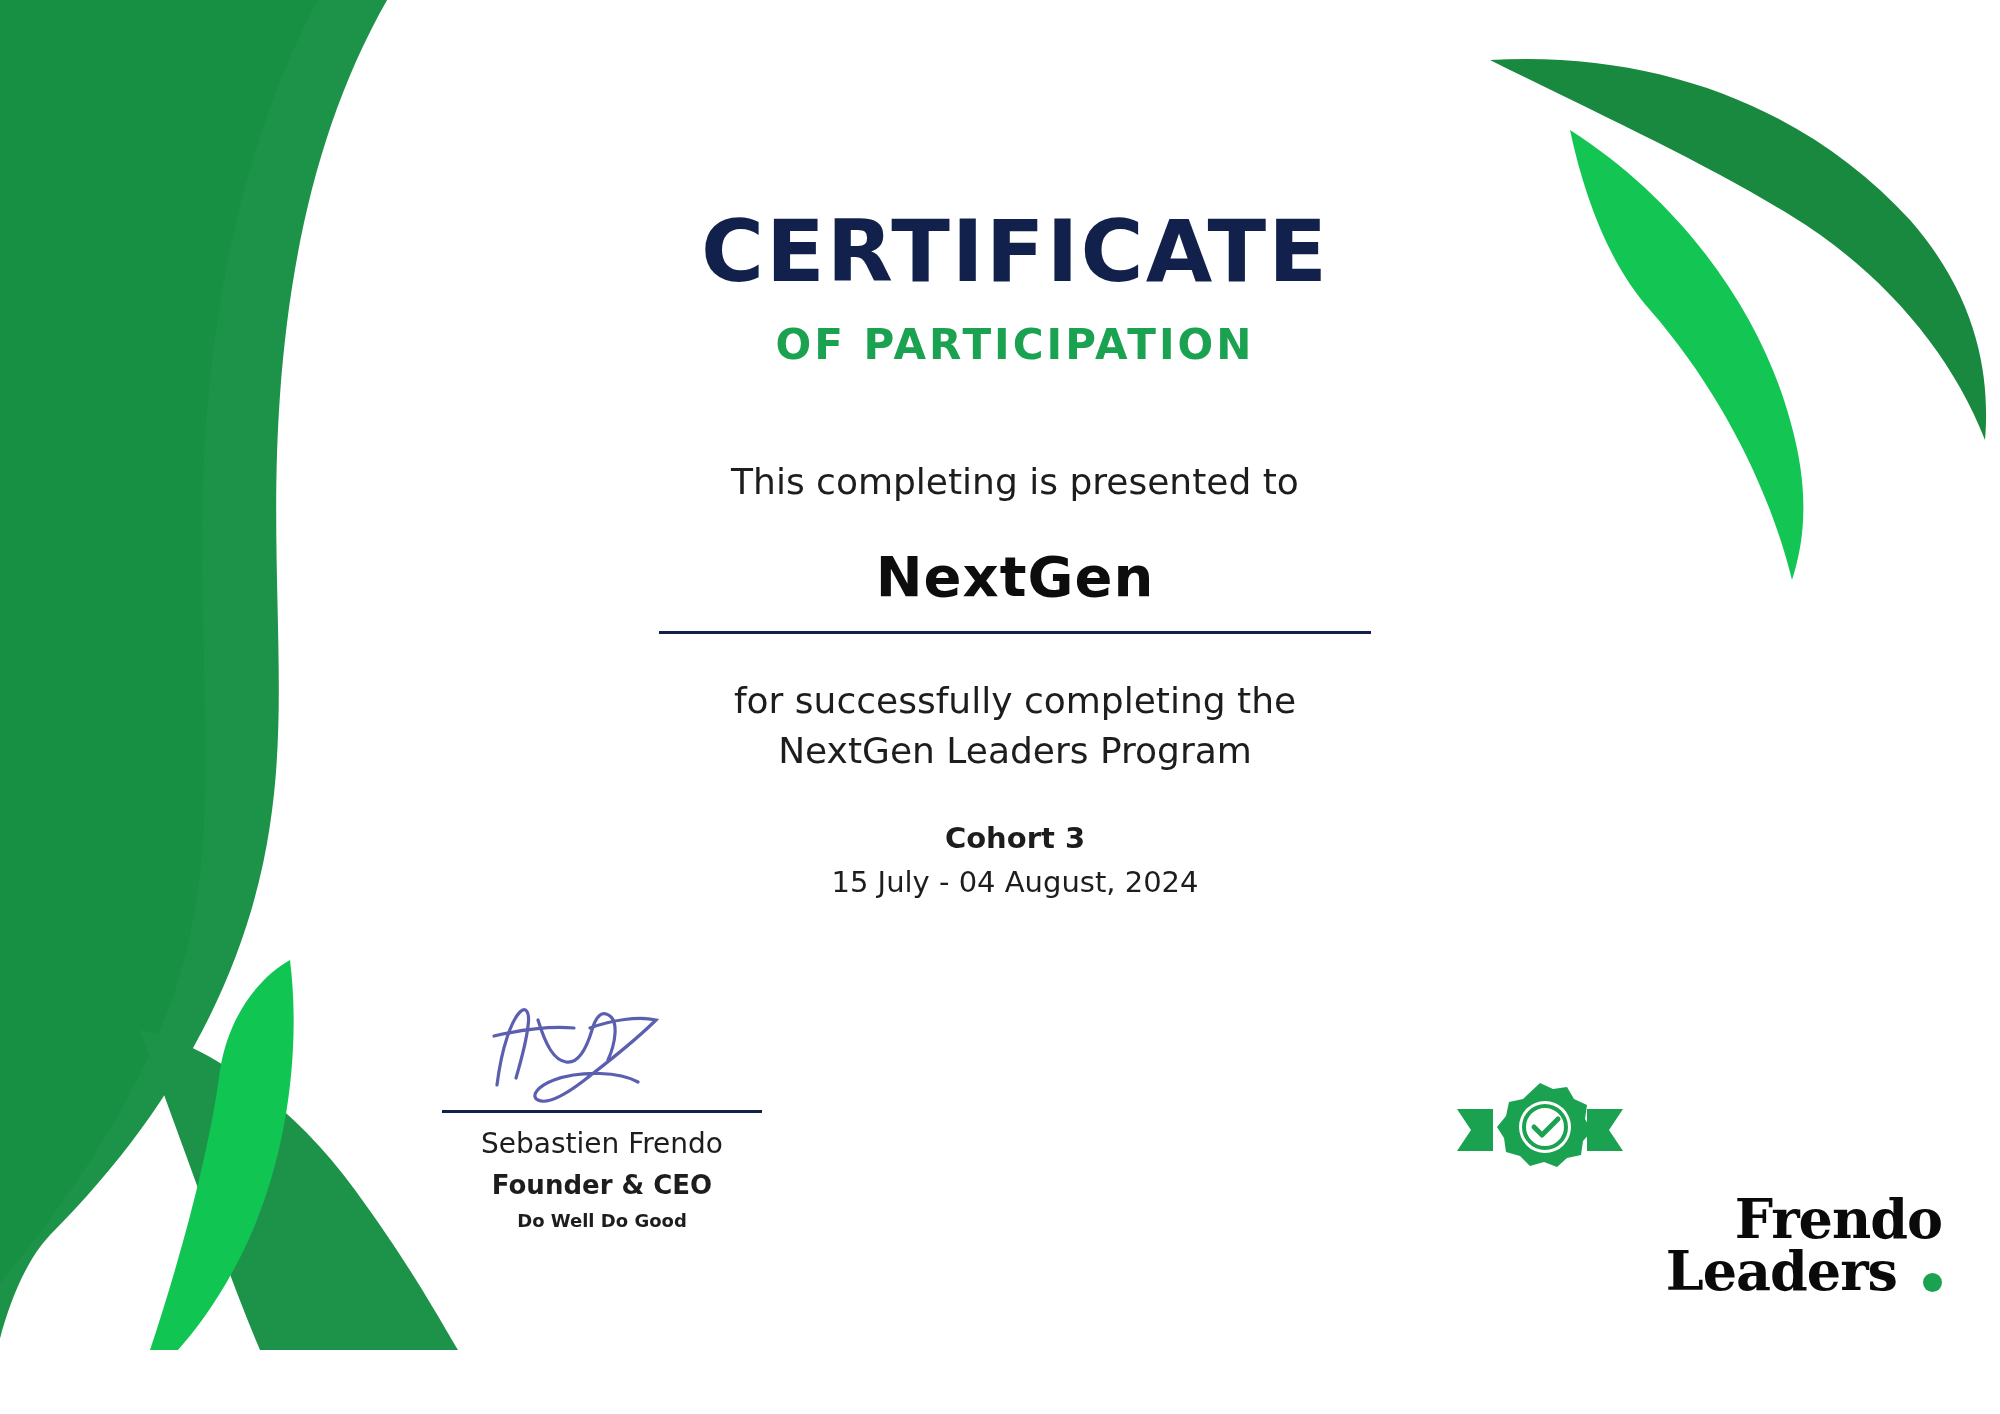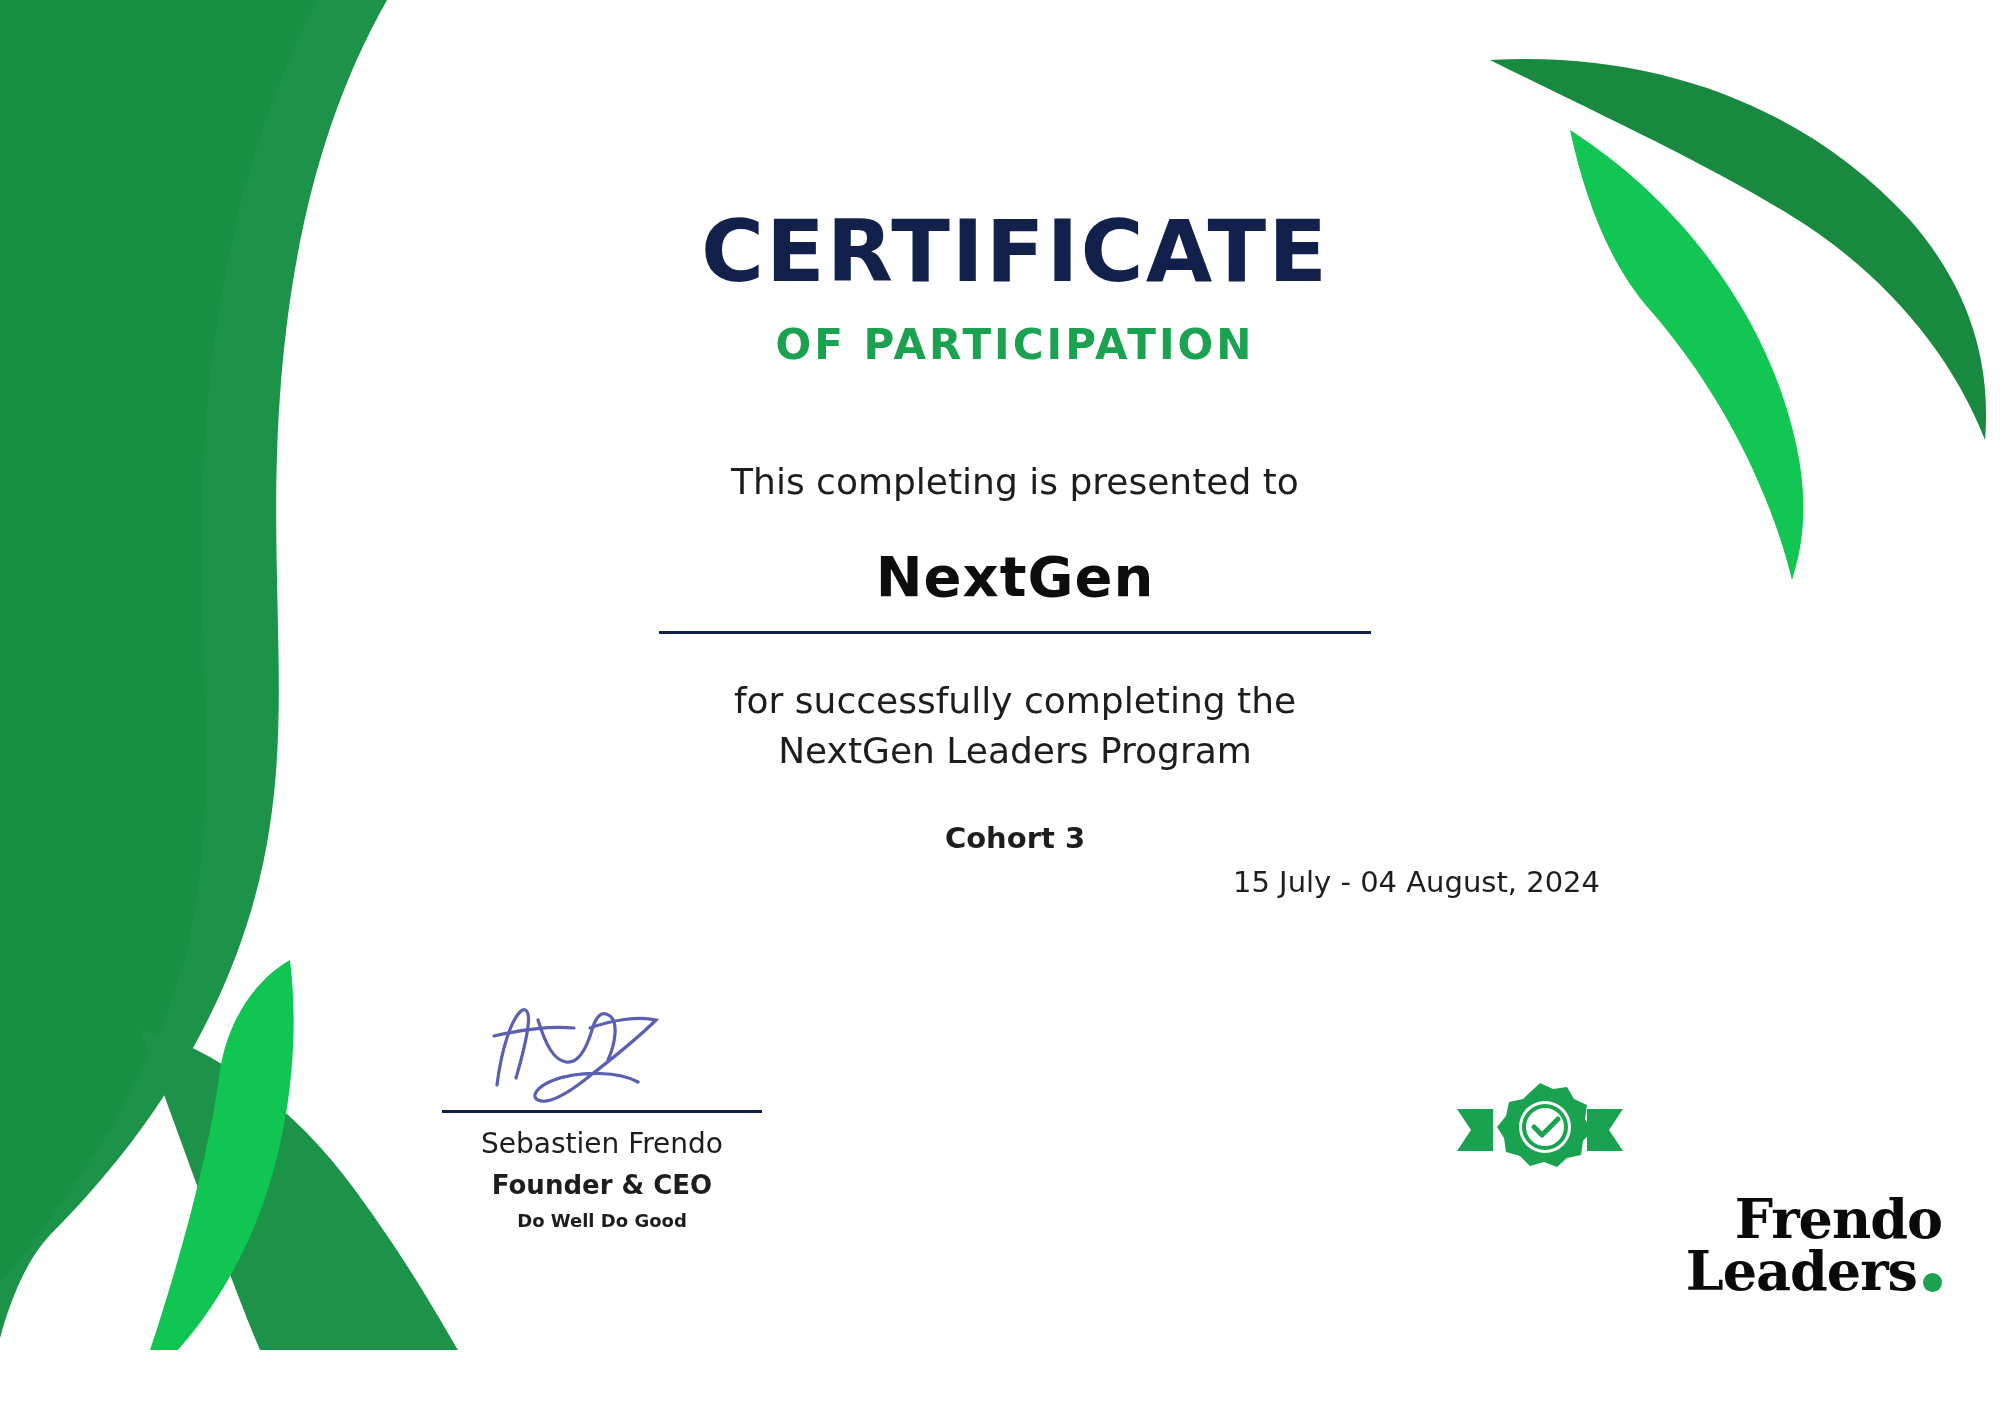--- a/index.html
+++ b/index.html
@@ -103,21 +103,20 @@
   .cohort {
     margin-top: 46px;
     font-size: 29px;
     font-weight: bold;
     color: #1d1d1d;
   }
   .dates {
     margin-top: 10px;
     font-size: 29px;
     color: #1d1d1d;
-    text-align: right;
   }
 
   
   .signature-block {
     position: absolute;
     left: 437px;
     top: 990px;
     width: 330px;
     text-align: center;
   }
@@ -173,21 +172,21 @@
     font-weight: bold;
     letter-spacing: -1px;
   }
   .logo-line2 {
     font-size: 54px;
     font-weight: bold;
     letter-spacing: -1px;
     display: flex;
     align-items: flex-end;
     justify-content: flex-end;
-    gap: 6px;
+    gap: 26px;
   }
   .logo-dot {
     display: inline-block;
     width: 19px;
     height: 19px;
     border-radius: 50%;
     background: #1aa251;
     margin-bottom: 6px;
   }
 </style>

